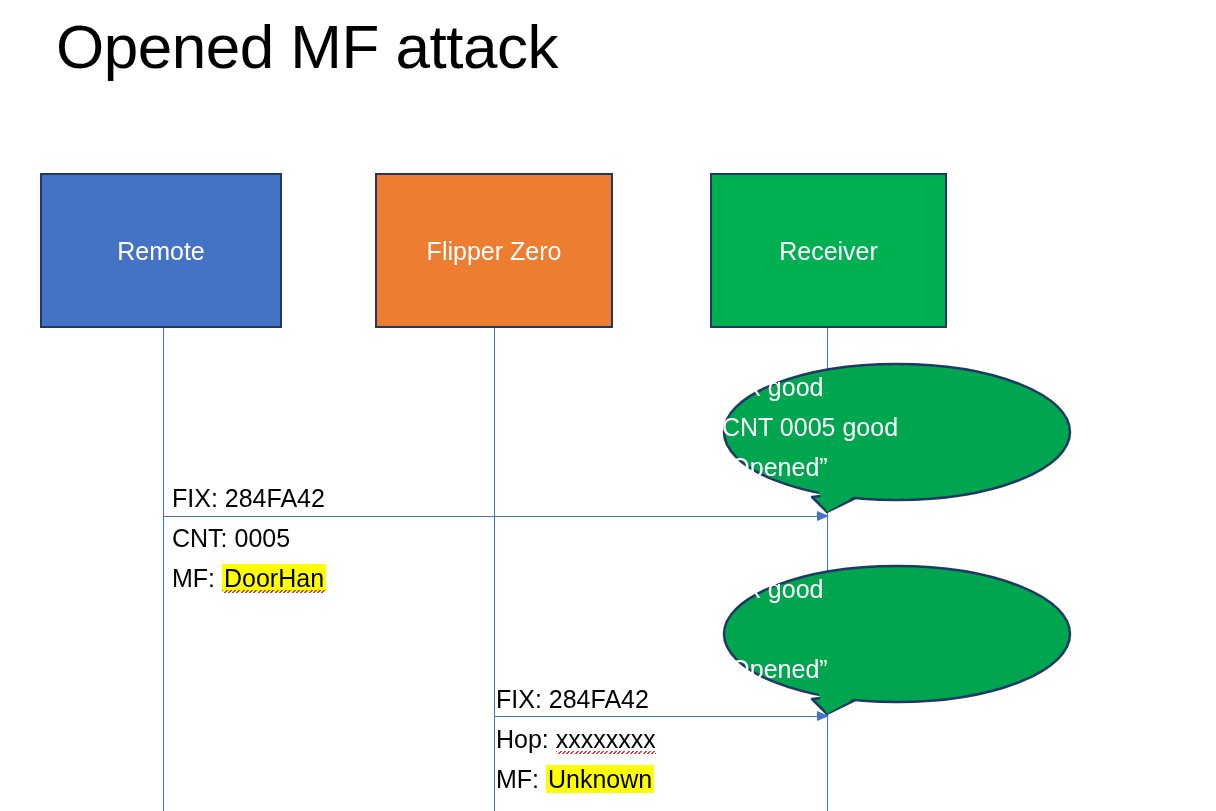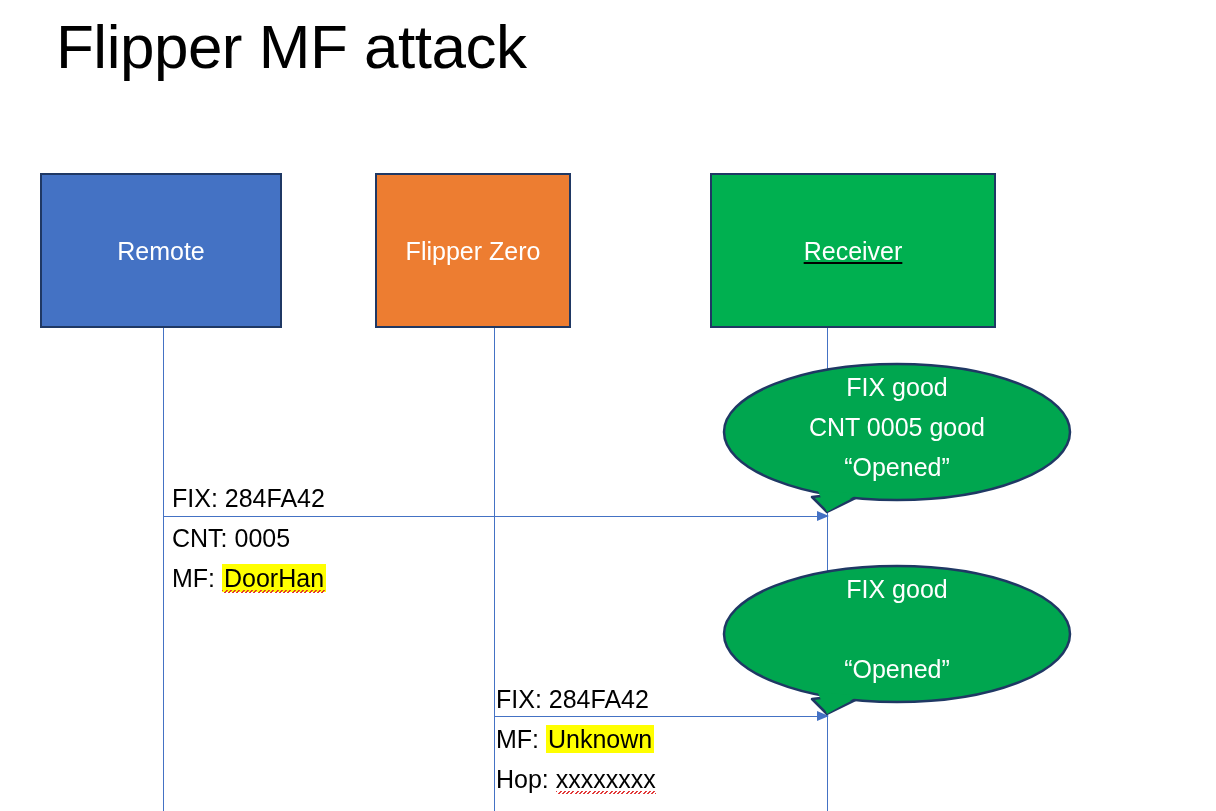--- a/index.html
+++ b/index.html
@@ -44,22 +44,22 @@
   }
   .actor-label {
     color: #ffffff;
     font-size: 25px;
     font-weight: 400;
     line-height: 1.2;
     text-align: center;
     white-space: nowrap;
   }
   #actor-remote  { left: 40px;  top: 173px; width: 242px; height: 155px; background: #4472C4; }
-  #actor-flipper { left: 375px; top: 173px; width: 196px; height: 155px; background: #ED7D31; }
-  #actor-receiver{ left: 710px; top: 173px; width: 286px; height: 155px; background: #00B050; text-decoration: underline; }
+  #actor-flipper { left: 375px; top: 173px; width: 238px; height: 155px; background: #ED7D31; }
+  #actor-receiver{ left: 710px; top: 173px; width: 237px; height: 155px; background: #00B050; }
 
   
   .lifeline {
     position: absolute;
     width: 1px;
     background: #4472C4;
     top: 328px;
     bottom: 0;
   }
   #lifeline-remote   { left: 163px; }
@@ -121,38 +121,37 @@
     position: absolute;
   }
   .callout svg {
     display: block;
     overflow: visible;
   }
   .callout-text {
     position: absolute;
     left: 0;
     right: 0;
-    text-align: center;
     color: #ffffff;
     font-size: 25px;
     line-height: 40px;
     white-space: nowrap;
     pointer-events: none;
   }
   #callout-1 { left: 722px; top: 360px; width: 350px; height: 160px; }
   #callout-2 { left: 722px; top: 562px; width: 350px; height: 160px; }
   #callout-1 .callout-text { top: 7px; }
   #callout-2 .callout-text { top: 7px; }
 </style>
 </head>
 <body>
 
 <div id="slide">
 
-  <div id="slide-title">Flipper MF attack</div>
+  <div id="slide-title">Opened MF attack</div>
 
   <div id="actor-remote" class="actor-box">
     <span class="actor-label">Remote</span>
   </div>
   <div id="actor-flipper" class="actor-box">
     <span class="actor-label">Flipper Zero</span>
   </div>
   <div id="actor-receiver" class="actor-box">
     <span class="actor-label">Receiver</span>
   </div>
@@ -183,26 +182,26 @@
   <div id="msg-arrow-2" class="msg-arrow">
     <span class="arrowhead"></span>
   </div>
 
   <div id="msg-text-2" class="msg-text">
     <div>
       <span>FIX:</span>
       <span>284FA42</span>
     </div>
     <div>
+      <span>Hop:</span>
+      <span class="squiggle">xxxxxxxx</span>
+    </div>
+    <div>
       <span>MF:</span>
       <span class="hl">Unknown</span>
-    </div>
-    <div>
-      <span>Hop:</span>
-      <span class="squiggle">xxxxxxxx</span>
     </div>
   </div>
 
   <div id="callout-1" class="callout">
     <svg width="350" height="160" viewBox="0 0 350 160">
       <path d="M 90 137 L 105 152 L 150 130 Z" fill="#00A64F" stroke="#1F3864" stroke-width="2.5" stroke-linejoin="round"></path>
       <ellipse cx="175" cy="72" rx="173" ry="68" fill="#00A64F" stroke="#1F3864" stroke-width="2.5"></ellipse>
       <path d="M 96 131 L 105 152 L 138 133 Z" fill="#00A64F" stroke="none"></path>
     </svg>
     <div class="callout-text">FIX good</div>

